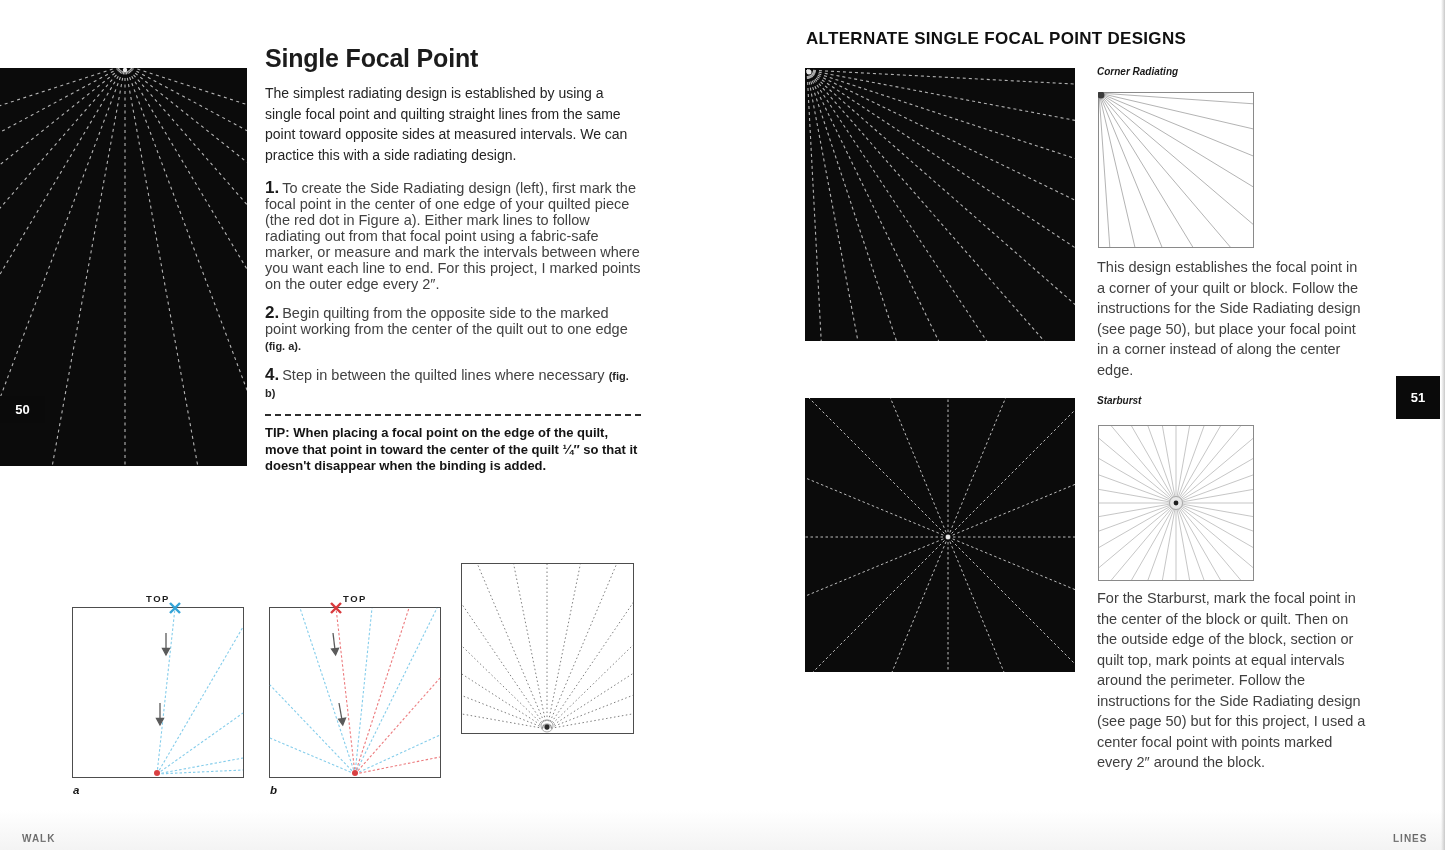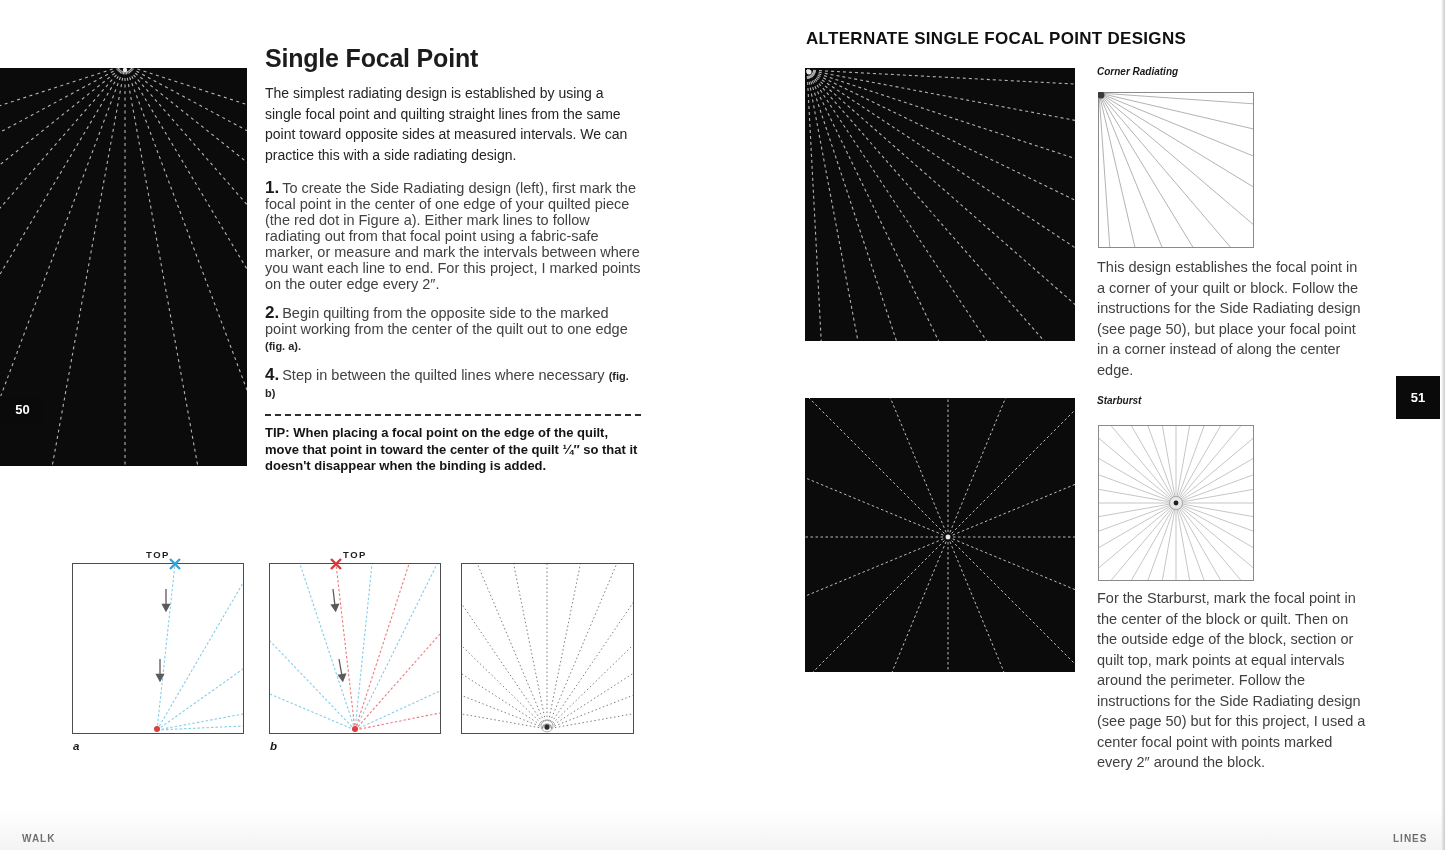--- a/index.html
+++ b/index.html
@@ -30,21 +30,21 @@
   .intro { margin:0 0 15px; font-size:14px; font-weight:400; line-height:20.5px; color:#242424; }
   .step  { margin:0 0 13px; font-size:14.5px; line-height:16px; color:#414141; }
   .step-num { font-size:17px; font-weight:700; color:#1b1b1b; margin-right:3px; }
   .fig-ref { font-size:11px; font-weight:700; color:#262626; }
   .tip-sep { border:none; border-top:2px dashed #2d2d2d; margin:12px 0 9px; }
   .tip { margin:0; font-size:13px; font-weight:700; line-height:16.5px; color:#141414; }
 
   
   .fig { position:absolute; width:172px; }
   .fig-top-label { height:12px; margin-bottom:2px; text-align:center;
-    font-size:9.5px; font-weight:700; letter-spacing:1.5px; color:#1d1d1d; }
+    font-size:9.5px; font-weight:700; letter-spacing:1.5px; color:#1d1d1d;margin-top:44px; }
   .fig-svg { display:block; overflow:visible; }
   .fig-svg.clipped { overflow:hidden; }
   .fig-bottom-label { margin-top:6px; padding-left:1px;
     font-size:11.5px; font-weight:700; font-style:italic; color:#161616; }
 
   
   .alt-header { position:absolute; left:806px; top:29px;
     font-size:17px; font-weight:800; letter-spacing:0.3px; color:#101010; }
   .sec-heading { position:absolute; font-size:10px; font-weight:700; font-style:italic; color:#1a1a1a; }
   .sec-text { position:absolute; font-size:14.5px; line-height:20.5px; color:#3f3f3f; }

